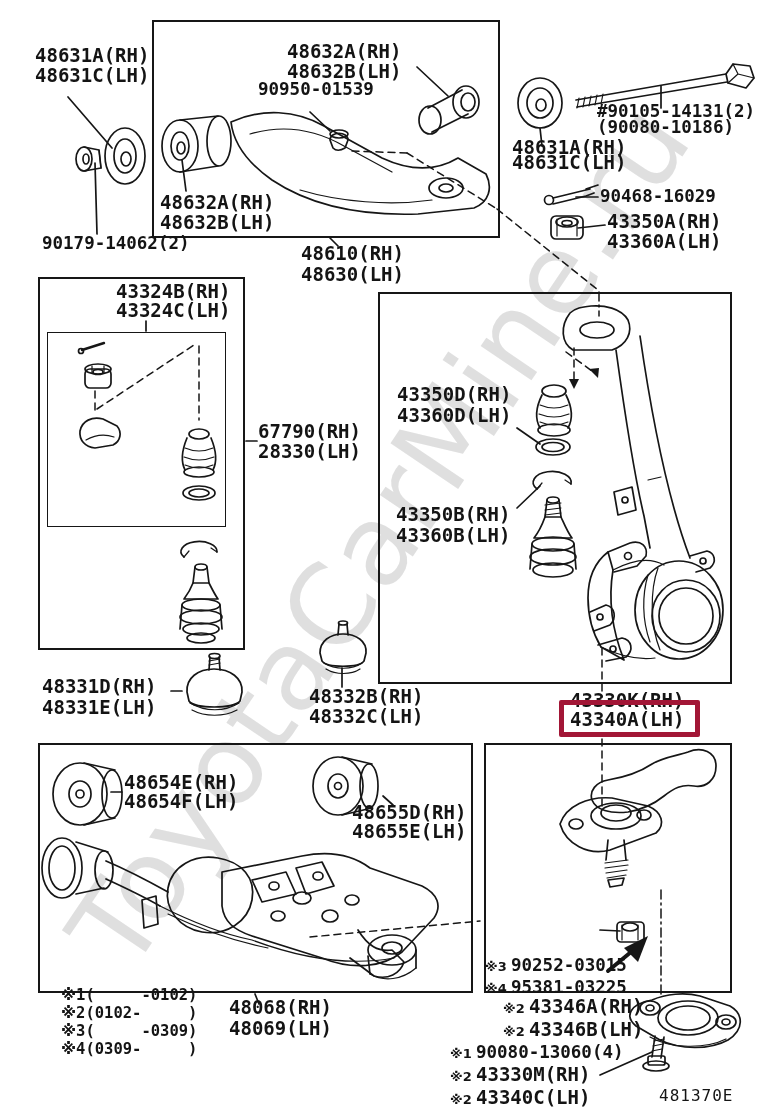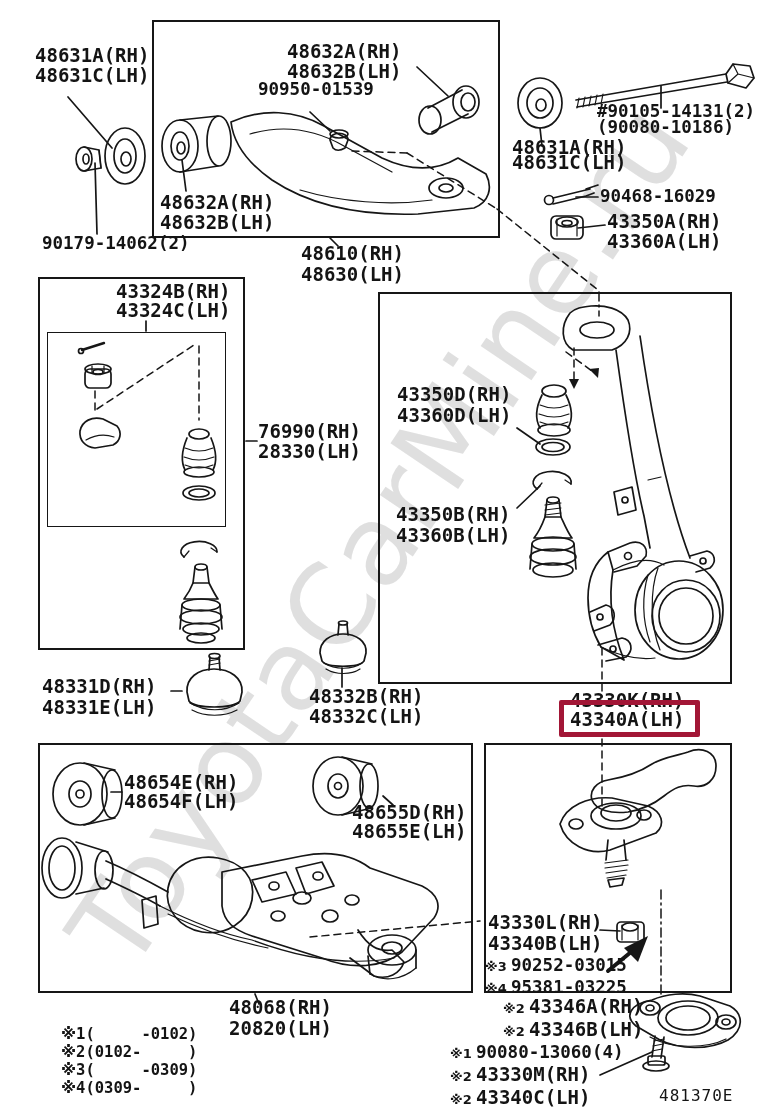--- a/index.html
+++ b/index.html
@@ -353,21 +353,21 @@
   <div class="lbl med" style="left:42px;top:233px">
     <span class="ln">90179-14062(2)</span>
   </div>
 
   <div class="lbl lh19" style="left:116px;top:282px">
     <span class="ln">43324B(RH)</span>
     <span class="ln">43324C(LH)</span>
   </div>
 
   <div class="lbl" style="left:258px;top:421px">
-    <span class="ln">76990(RH)</span>
+    <span class="ln">67790(RH)</span>
     <span class="ln">28330(LH)</span>
   </div>
 
 
   <div class="lbl lh21" style="left:397px;top:384px">
     <span class="ln">43350D(RH)</span>
     <span class="ln">43360D(LH)</span>
   </div>
 
   <div class="lbl lh21" style="left:396px;top:504px">
@@ -393,47 +393,43 @@
   <div class="lbl lh19" style="left:124px;top:773px">
     <span class="ln">48654E(RH)</span>
     <span class="ln">48654F(LH)</span>
   </div>
 
   <div class="lbl lh19" style="left:352px;top:803px">
     <span class="ln">48655D(RH)</span>
     <span class="ln">48655E(LH)</span>
   </div>
 
-  <div class="lbl lh21" style="left:488px;top:912px">
-    <span class="ln">43330L(RH)</span>
-    <span class="ln">43340B(LH)</span>
-  </div>
 
   <div class="lbl med" style="left:485px;top:955px">
     <span class="ln"><i class="pre">※3</i><span>90252-03015</span></span>
     <span class="ln"><i class="pre">※4</i><span>95381-03225</span></span>
   </div>
 
   <div class="lbl" style="left:503px;top:996px">
     <span class="ln"><i class="pre">※2</i><span>43346A(RH)</span></span>
     <span class="ln"><i class="pre">※2</i><span>43346B(LH)</span></span>
   </div>
 
   <div class="lbl lh21" style="left:450px;top:1042px">
     <span class="ln med"><i class="pre">※1</i><span>90080-13060(4)</span></span>
     <span class="ln"><i class="pre">※2</i><span>43330M(RH)</span></span>
     <span class="ln"><i class="pre">※2</i><span>43340C(LH)</span></span>
   </div>
 
   <div class="lbl lh21" style="left:229px;top:997px">
     <span class="ln">48068(RH)</span>
-    <span class="ln">20820(LH)</span>
-  </div>
-
-  <div class="lbl legend" style="left:61px;top:1025px">
+    <span class="ln">48069(LH)</span>
+  </div>
+
+  <div class="lbl legend" style="left:61px;top:986px">
     <span class="ln">※1(     -0102)</span>
     <span class="ln">※2(0102-     )</span>
     <span class="ln">※3(     -0309)</span>
     <span class="ln">※4(0309-     )</span>
   </div>
 
   <div class="lbl code" style="left:659px;top:1086px">
     <span class="ln">481370E</span>
   </div>
 

